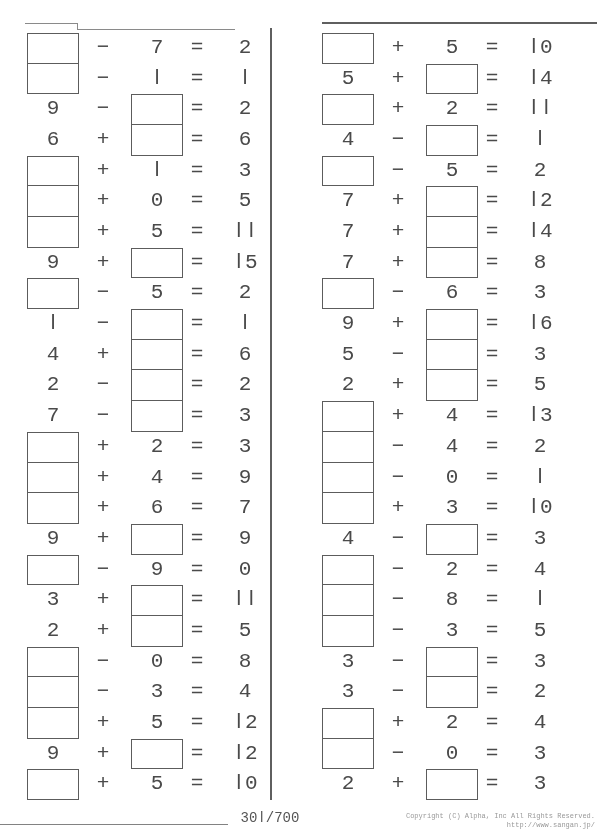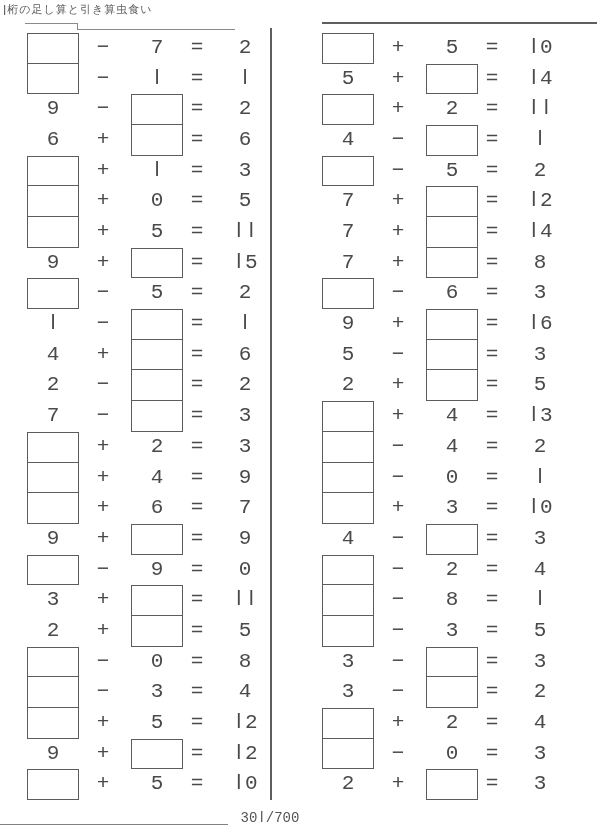--- a/index.html
+++ b/index.html
@@ -43,21 +43,20 @@
   .copyright {
     position:absolute; right:5px; top:812px; text-align:right;
     font-size:7px; line-height:9px; color:var(--footer,#999);
     font-family:"Liberation Mono","DejaVu Sans Mono",monospace;
   }
 </style>
 </head>
 <body>
 
 <div class="page">
-  <div class="title">ǀ桁の足し算と引き算虫食い</div>
 
   <div class="hline line-left-a"></div>
   <div class="vline line-left-tick"></div>
   <div class="hline line-left-b"></div>
   <div class="hline line-right"></div>
 
   <div class="vline col-divider"></div>
 
   <div class="col" id="col0">
       <div class="row" style="top: 0px;">
@@ -409,13 +408,17 @@
         <div class="num slot-a">2</div>
         <div class="num slot-op">+</div>
         <div class="box slot-b"></div>
         <div class="num slot-eq">=</div>
         <div class="num slot-res">3</div>
       </div>
     </div>
 
   <div class="hline footer-line"></div>
   <div class="pagenum">30ǀ/700</div>
+  <div class="copyright">
+    <div>Copyright (C) Alpha, Inc All Rights Reserved.</div>
+    <div>http://www.sangan.jp/</div>
+  </div>
 </div>
 
 </body></html>

